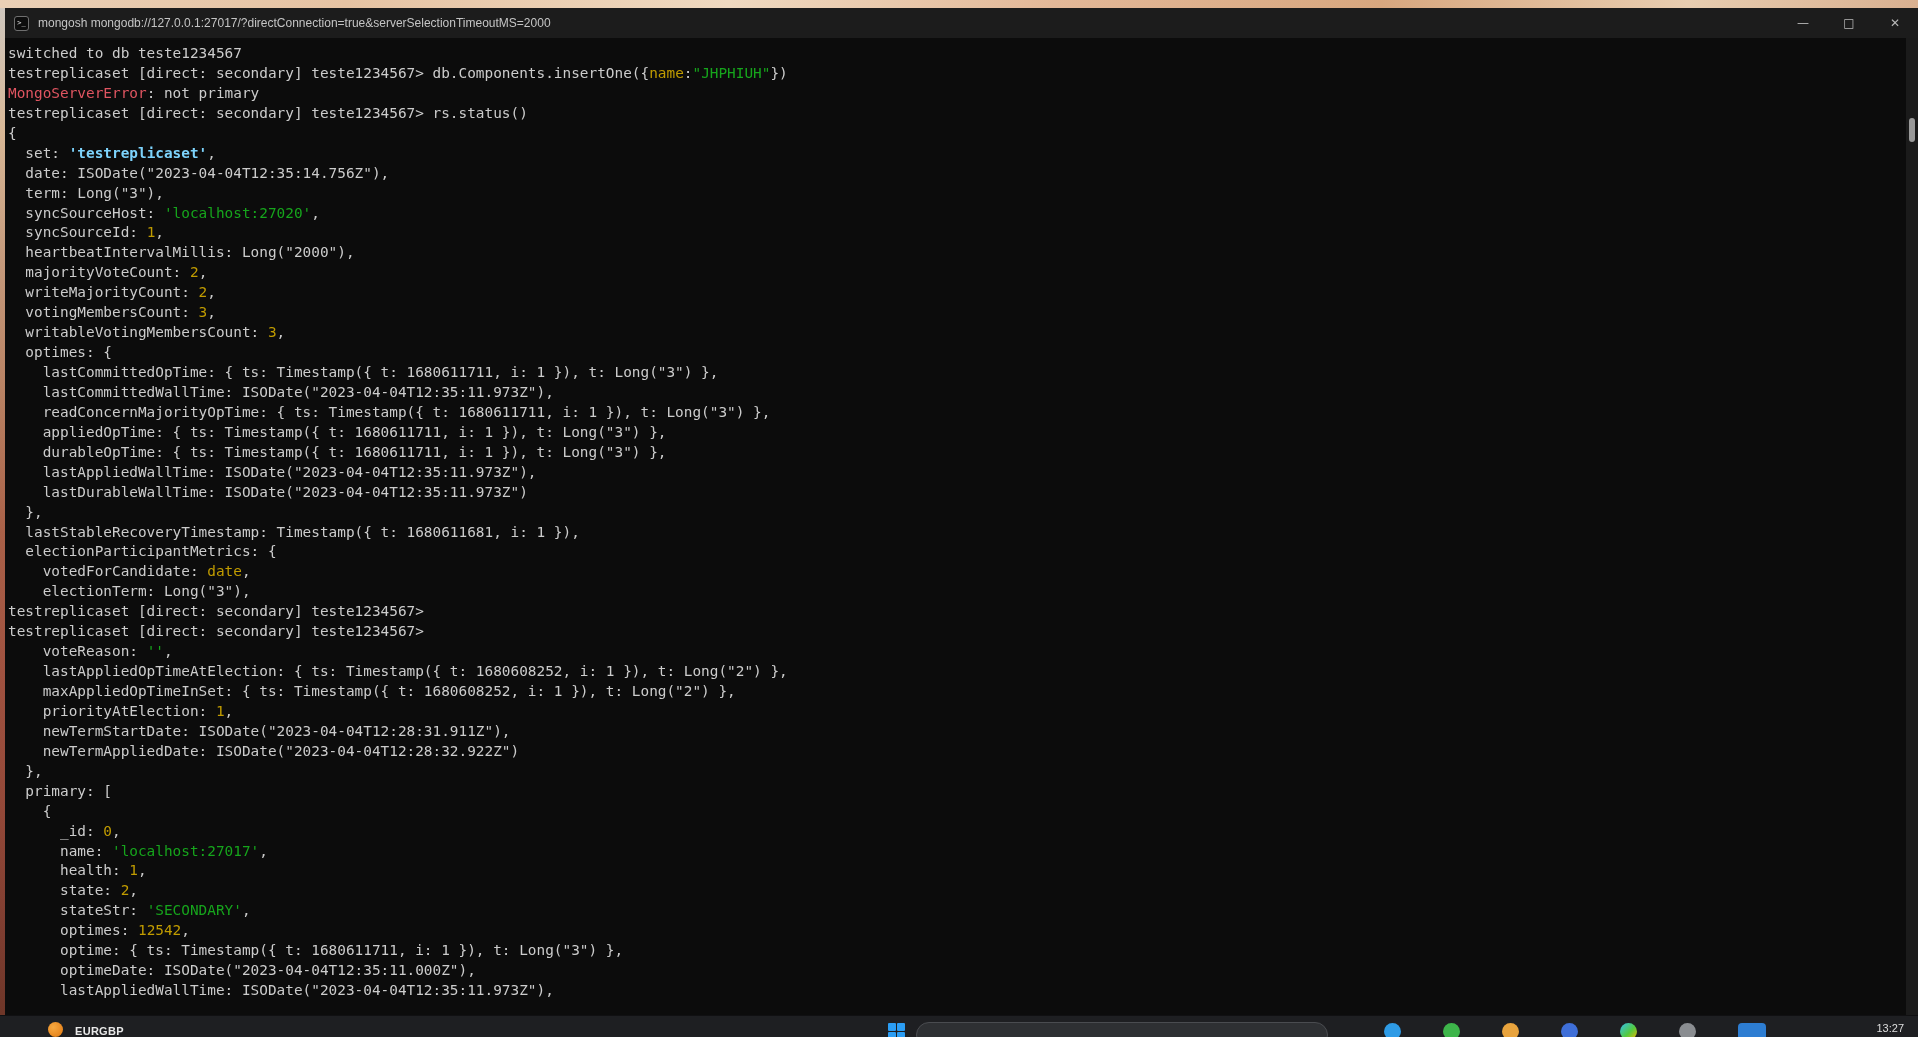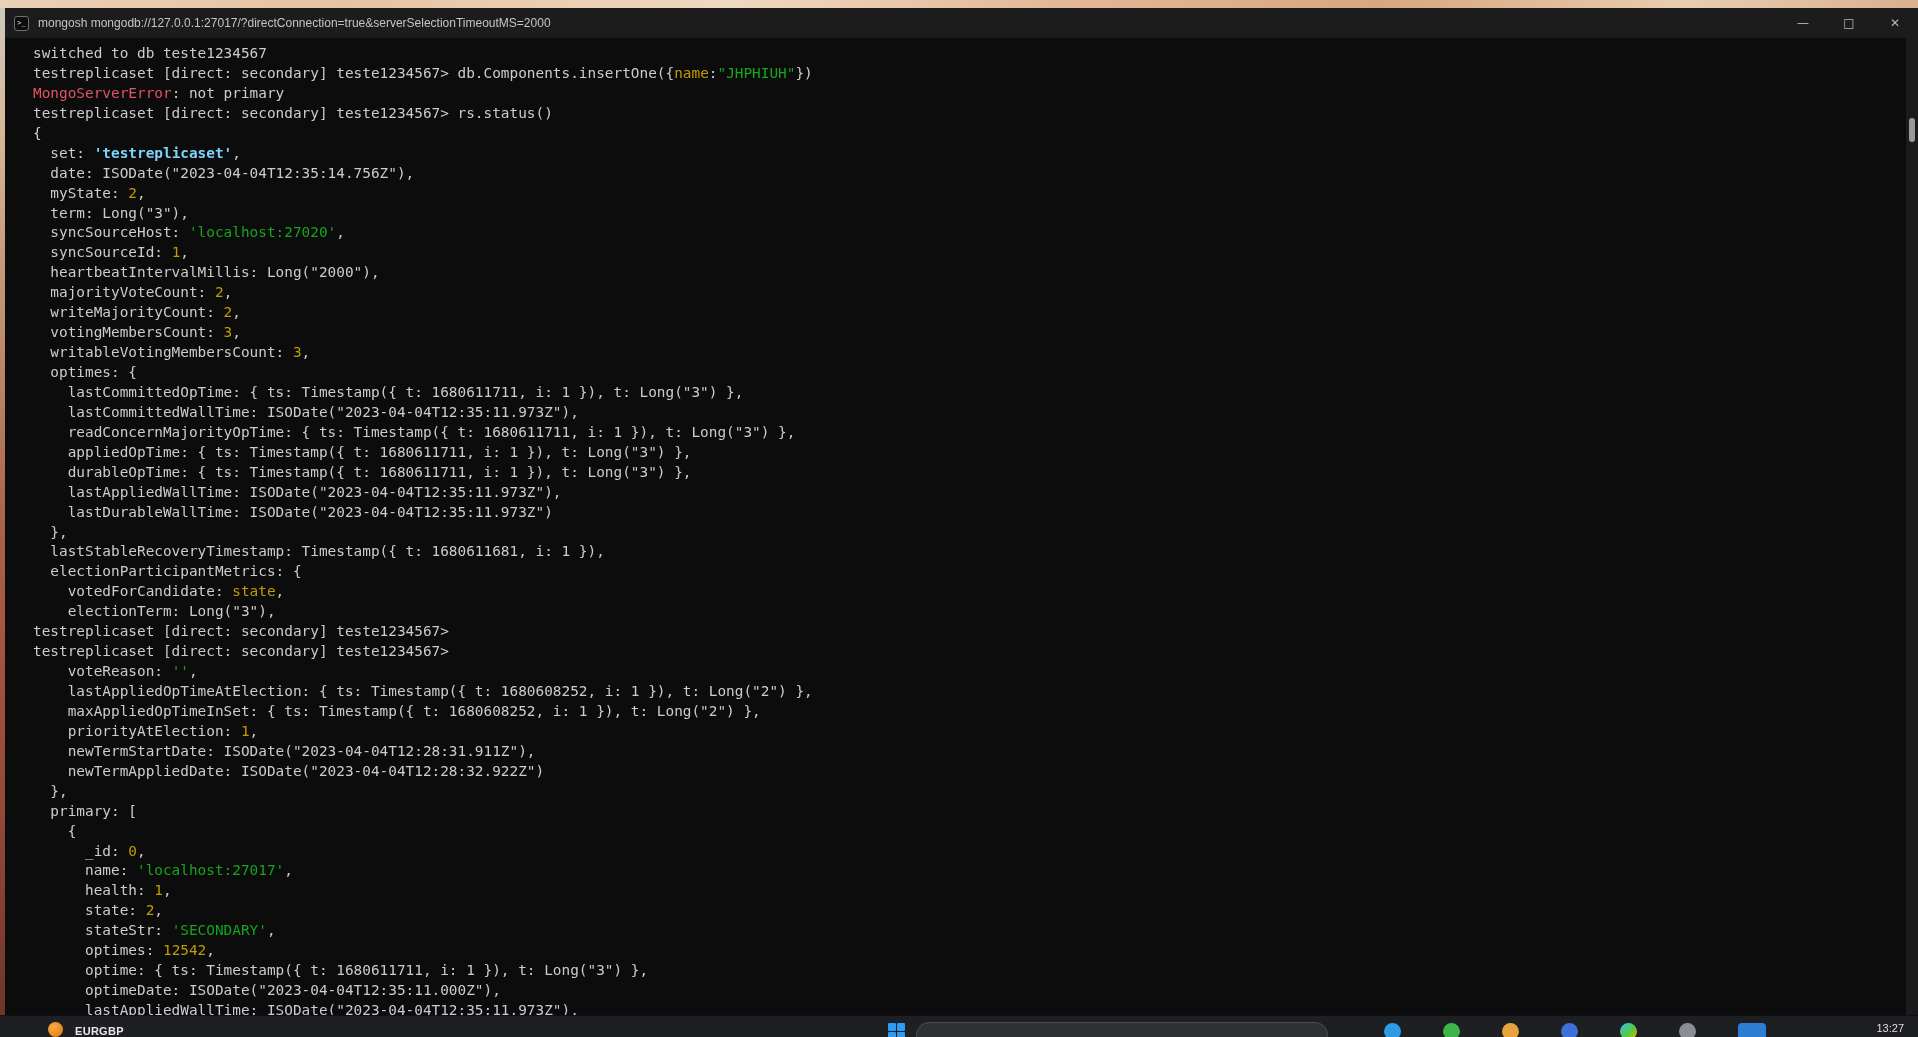--- a/index.html
+++ b/index.html
@@ -24,21 +24,21 @@
                 font-family:"DejaVu Sans Mono", monospace; font-size:7px; line-height:13px;
                 text-align:center; letter-spacing:0; }
   .title-text { color:#c5c5c5; font-size:12px; margin-left:9px; white-space:nowrap;
                 overflow:hidden; flex:1 1 auto; }
   .caption-btns { display:flex; height:100%; flex:0 0 auto; }
   .cap-btn { width:46px; height:100%; display:flex; align-items:center; justify-content:center;
              color:#b8b8b8; font-size:12px; font-family:"DejaVu Sans", sans-serif; }
 
   
   .term-wrap { position:relative; flex:1 1 auto; background:#0c0c0c; overflow:hidden; }
-  .term-view { position:absolute; left:3px; top:6px; right:14px; bottom:0;margin-left:25px; }
+  .term-view { position:absolute; left:3px; top:6px; right:14px; bottom:0; }
   .term-line { font-family:"DejaVu Sans Mono","Liberation Mono",monospace;
                font-size:14.4px; line-height:19.93px; white-space:pre; color:#cccccc; }
 
   
   .scrollbar { position:absolute; top:0; right:0; width:12px; bottom:0; background:#1b1b1b; }
   .scroll-thumb { position:absolute; top:80px; right:3px; width:6px; height:24px;
                   background:#9a9a9a; border-radius:3px; }
 
   
   .taskbar { position:absolute; left:0; bottom:0; width:1918px; height:22px;
@@ -77,41 +77,40 @@
 
   <div class="term-wrap">
     <div class="term-view">
         <div class="term-line"><span style="color: rgb(204, 204, 204);">switched to db teste1234567</span></div>
         <div class="term-line"><span style="color: rgb(204, 204, 204);">testreplicaset [direct: secondary] teste1234567&gt; db.Components.insertOne({</span><span style="color: rgb(193, 156, 0);">name</span><span style="color: rgb(204, 204, 204);">:</span><span style="color: rgb(22, 165, 28);">"JHPHIUH"</span><span style="color: rgb(204, 204, 204);">})</span></div>
         <div class="term-line"><span style="color: rgb(224, 85, 97);">MongoServerError</span><span style="color: rgb(204, 204, 204);">: not primary</span></div>
         <div class="term-line"><span style="color: rgb(204, 204, 204);">testreplicaset [direct: secondary] teste1234567&gt; rs.status()</span></div>
         <div class="term-line"><span style="color: rgb(204, 204, 204);">{</span></div>
         <div class="term-line"><span style="color: rgb(204, 204, 204);">  set: </span><span style="color: #7dd3fc; font-weight: bold;">'testreplicaset'</span><span style="color: rgb(204, 204, 204);">,</span></div>
         <div class="term-line"><span style="color: rgb(204, 204, 204);">  date: ISODate("2023-04-04T12:35:14.756Z"),</span></div>
-        <div class="term-line"><span style="color: rgb(204, 204, 204);">  myState: </span><span style="color: rgb(193, 156, 0);">2</span><span style="color: rgb(204, 204, 204);">,</span></div>
         <div class="term-line"><span style="color: rgb(204, 204, 204);">  term: Long("3"),</span></div>
         <div class="term-line"><span style="color: rgb(204, 204, 204);">  syncSourceHost: </span><span style="color: rgb(22, 165, 28);">'localhost:27020'</span><span style="color: rgb(204, 204, 204);">,</span></div>
         <div class="term-line"><span style="color: rgb(204, 204, 204);">  syncSourceId: </span><span style="color: rgb(193, 156, 0);">1</span><span style="color: rgb(204, 204, 204);">,</span></div>
         <div class="term-line"><span style="color: rgb(204, 204, 204);">  heartbeatIntervalMillis: Long("2000"),</span></div>
         <div class="term-line"><span style="color: rgb(204, 204, 204);">  majorityVoteCount: </span><span style="color: rgb(193, 156, 0);">2</span><span style="color: rgb(204, 204, 204);">,</span></div>
         <div class="term-line"><span style="color: rgb(204, 204, 204);">  writeMajorityCount: </span><span style="color: rgb(193, 156, 0);">2</span><span style="color: rgb(204, 204, 204);">,</span></div>
         <div class="term-line"><span style="color: rgb(204, 204, 204);">  votingMembersCount: </span><span style="color: rgb(193, 156, 0);">3</span><span style="color: rgb(204, 204, 204);">,</span></div>
         <div class="term-line"><span style="color: rgb(204, 204, 204);">  writableVotingMembersCount: </span><span style="color: rgb(193, 156, 0);">3</span><span style="color: rgb(204, 204, 204);">,</span></div>
         <div class="term-line"><span style="color: rgb(204, 204, 204);">  optimes: {</span></div>
         <div class="term-line"><span style="color: rgb(204, 204, 204);">    lastCommittedOpTime: { ts: Timestamp({ t: 1680611711, i: 1 }), t: Long("3") },</span></div>
         <div class="term-line"><span style="color: rgb(204, 204, 204);">    lastCommittedWallTime: ISODate("2023-04-04T12:35:11.973Z"),</span></div>
         <div class="term-line"><span style="color: rgb(204, 204, 204);">    readConcernMajorityOpTime: { ts: Timestamp({ t: 1680611711, i: 1 }), t: Long("3") },</span></div>
         <div class="term-line"><span style="color: rgb(204, 204, 204);">    appliedOpTime: { ts: Timestamp({ t: 1680611711, i: 1 }), t: Long("3") },</span></div>
         <div class="term-line"><span style="color: rgb(204, 204, 204);">    durableOpTime: { ts: Timestamp({ t: 1680611711, i: 1 }), t: Long("3") },</span></div>
         <div class="term-line"><span style="color: rgb(204, 204, 204);">    lastAppliedWallTime: ISODate("2023-04-04T12:35:11.973Z"),</span></div>
         <div class="term-line"><span style="color: rgb(204, 204, 204);">    lastDurableWallTime: ISODate("2023-04-04T12:35:11.973Z")</span></div>
         <div class="term-line"><span style="color: rgb(204, 204, 204);">  },</span></div>
         <div class="term-line"><span style="color: rgb(204, 204, 204);">  lastStableRecoveryTimestamp: Timestamp({ t: 1680611681, i: 1 }),</span></div>
         <div class="term-line"><span style="color: rgb(204, 204, 204);">  electionParticipantMetrics: {</span></div>
-        <div class="term-line"><span style="color: rgb(204, 204, 204);">    votedForCandidate: </span><span style="color: rgb(193, 156, 0);">state</span><span style="color: rgb(204, 204, 204);">,</span></div>
+        <div class="term-line"><span style="color: rgb(204, 204, 204);">    votedForCandidate: </span><span style="color: rgb(193, 156, 0);">date</span><span style="color: rgb(204, 204, 204);">,</span></div>
         <div class="term-line"><span style="color: rgb(204, 204, 204);">    electionTerm: Long("3"),</span></div>
         <div class="term-line"><span style="color: rgb(204, 204, 204);">testreplicaset [direct: secondary] teste1234567&gt;</span></div>
         <div class="term-line"><span style="color: rgb(204, 204, 204);">testreplicaset [direct: secondary] teste1234567&gt;</span></div>
         <div class="term-line"><span style="color: rgb(204, 204, 204);">    voteReason: </span><span style="color: rgb(22, 165, 28);">''</span><span style="color: rgb(204, 204, 204);">,</span></div>
         <div class="term-line"><span style="color: rgb(204, 204, 204);">    lastAppliedOpTimeAtElection: { ts: Timestamp({ t: 1680608252, i: 1 }), t: Long("2") },</span></div>
         <div class="term-line"><span style="color: rgb(204, 204, 204);">    maxAppliedOpTimeInSet: { ts: Timestamp({ t: 1680608252, i: 1 }), t: Long("2") },</span></div>
         <div class="term-line"><span style="color: rgb(204, 204, 204);">    priorityAtElection: </span><span style="color: rgb(193, 156, 0);">1</span><span style="color: rgb(204, 204, 204);">,</span></div>
         <div class="term-line"><span style="color: rgb(204, 204, 204);">    newTermStartDate: ISODate("2023-04-04T12:28:31.911Z"),</span></div>
         <div class="term-line"><span style="color: rgb(204, 204, 204);">    newTermAppliedDate: ISODate("2023-04-04T12:28:32.922Z")</span></div>
         <div class="term-line"><span style="color: rgb(204, 204, 204);">  },</span></div>

